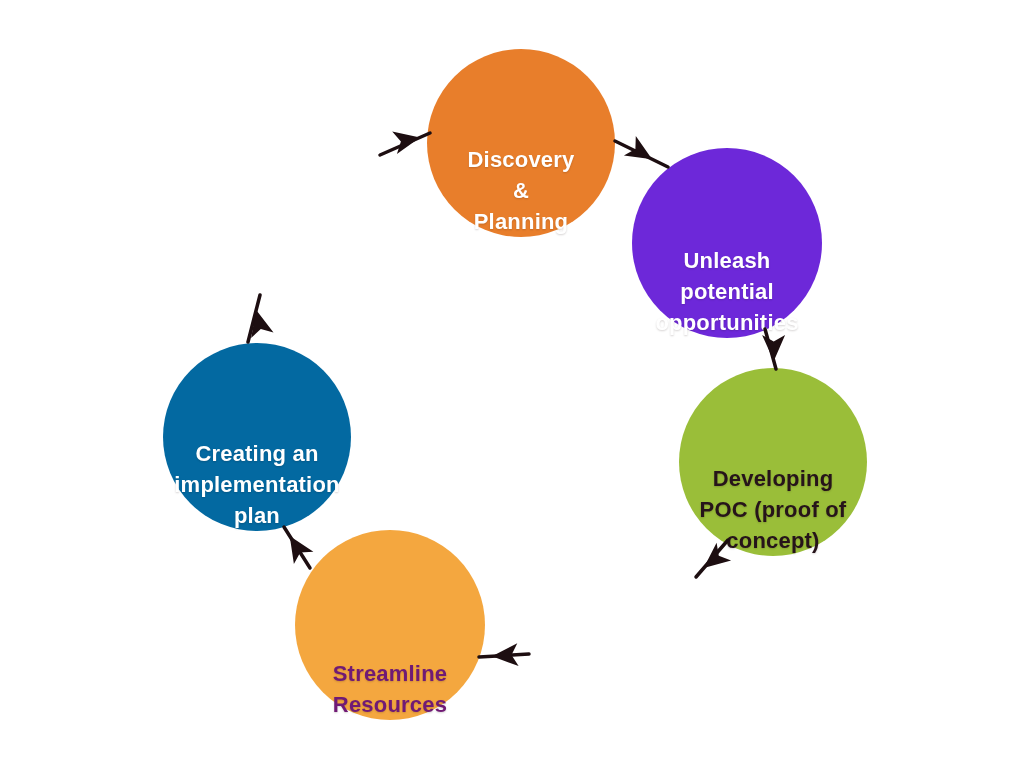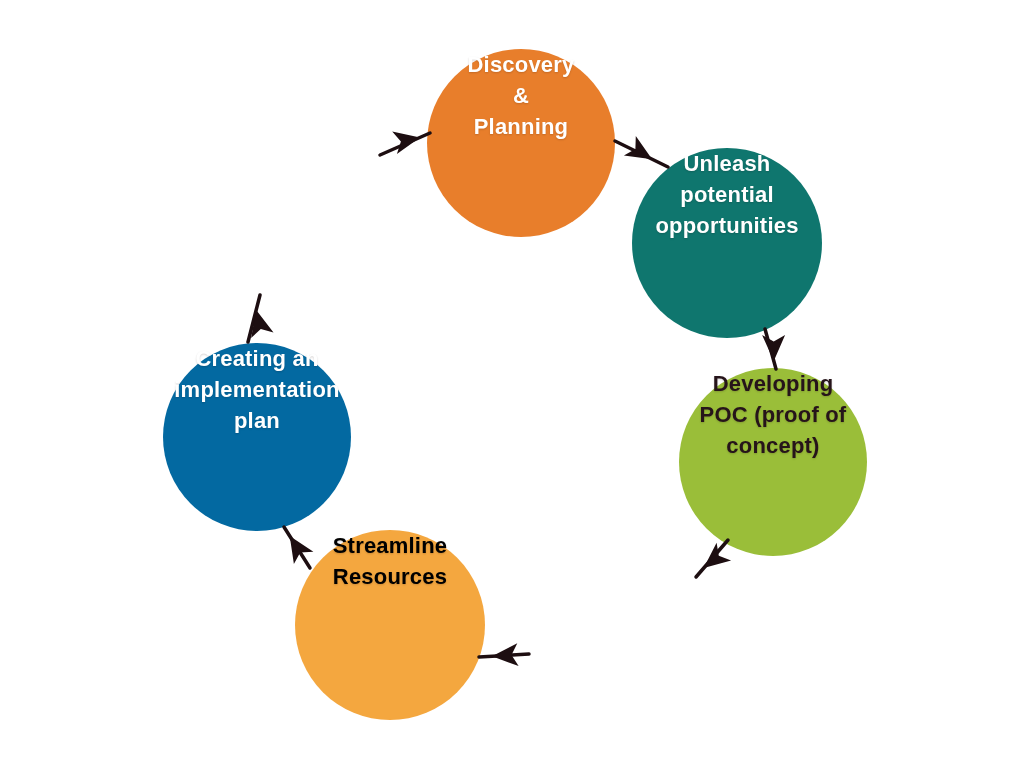--- a/index.html
+++ b/index.html
@@ -12,21 +12,21 @@
     position: relative;
     width: 1024px;
     height: 768px;
     background: #ffffff;
     overflow: hidden;
   }
   .step-circle {
     position: absolute;
     border-radius: 50%;
     display: flex;
-    align-items: flex-start;
+    align-items: flex-end;
     justify-content: center;
     text-align: center;
   }
   .step-label {
     font-size: 22px;
     font-weight: bold;
     line-height: 31px;
     letter-spacing: 0.2px;
     white-space: pre-line;
     text-shadow: 0 1px 2px rgba(30, 10, 10, 0.18);
@@ -62,34 +62,34 @@
 <body>
 
 <div class="canvas" style="background: rgb(255, 255, 255);">
 
   <div class="step-circle c-discovery" style="background: rgb(232, 126, 43); color: rgb(255, 255, 255);">
     <div class="step-label">Discovery
 &amp;
 Planning</div>
   </div>
 
-  <div class="step-circle c-unleash" style="background: #0f766e; color: rgb(255, 255, 255);">
+  <div class="step-circle c-unleash" style="background: #6d28d9; color: rgb(255, 255, 255);">
     <div class="step-label">Unleash
 potential
 opportunities</div>
   </div>
 
   <div class="step-circle c-poc" style="background: rgb(154, 190, 57); color: rgb(38, 20, 26);">
     <div class="step-label">Developing
 POC (proof of
 concept)</div>
   </div>
 
 
-  <div class="step-circle c-streamline" style="background: rgb(244, 167, 63); color: #000000;">
+  <div class="step-circle c-streamline" style="background: rgb(244, 167, 63); color: #701a75;">
     <div class="step-label">Streamline
 Resources</div>
   </div>
 
   <div class="step-circle c-plan" style="background: #0369a1; color: rgb(255, 255, 255);">
     <div class="step-label">Creating an
 implementation
 plan</div>
   </div>
 

